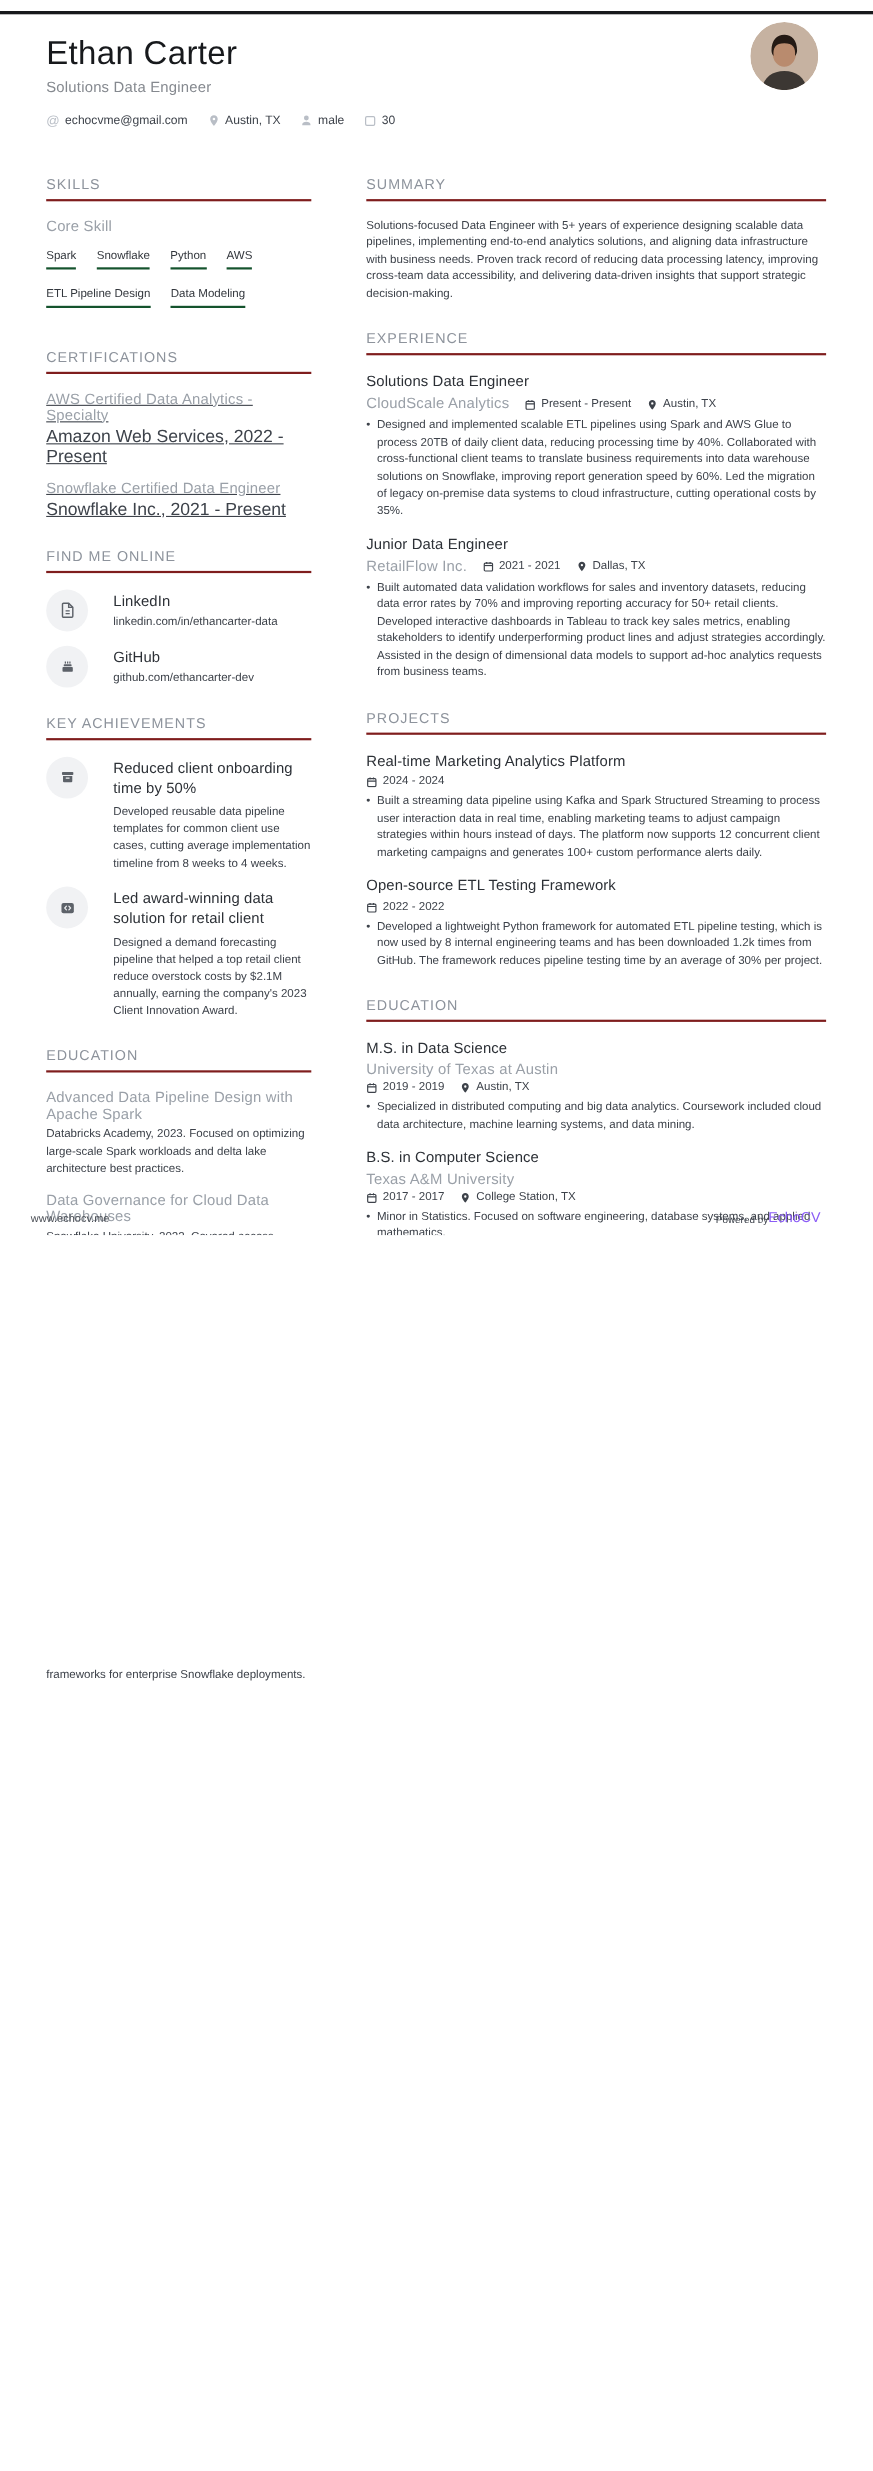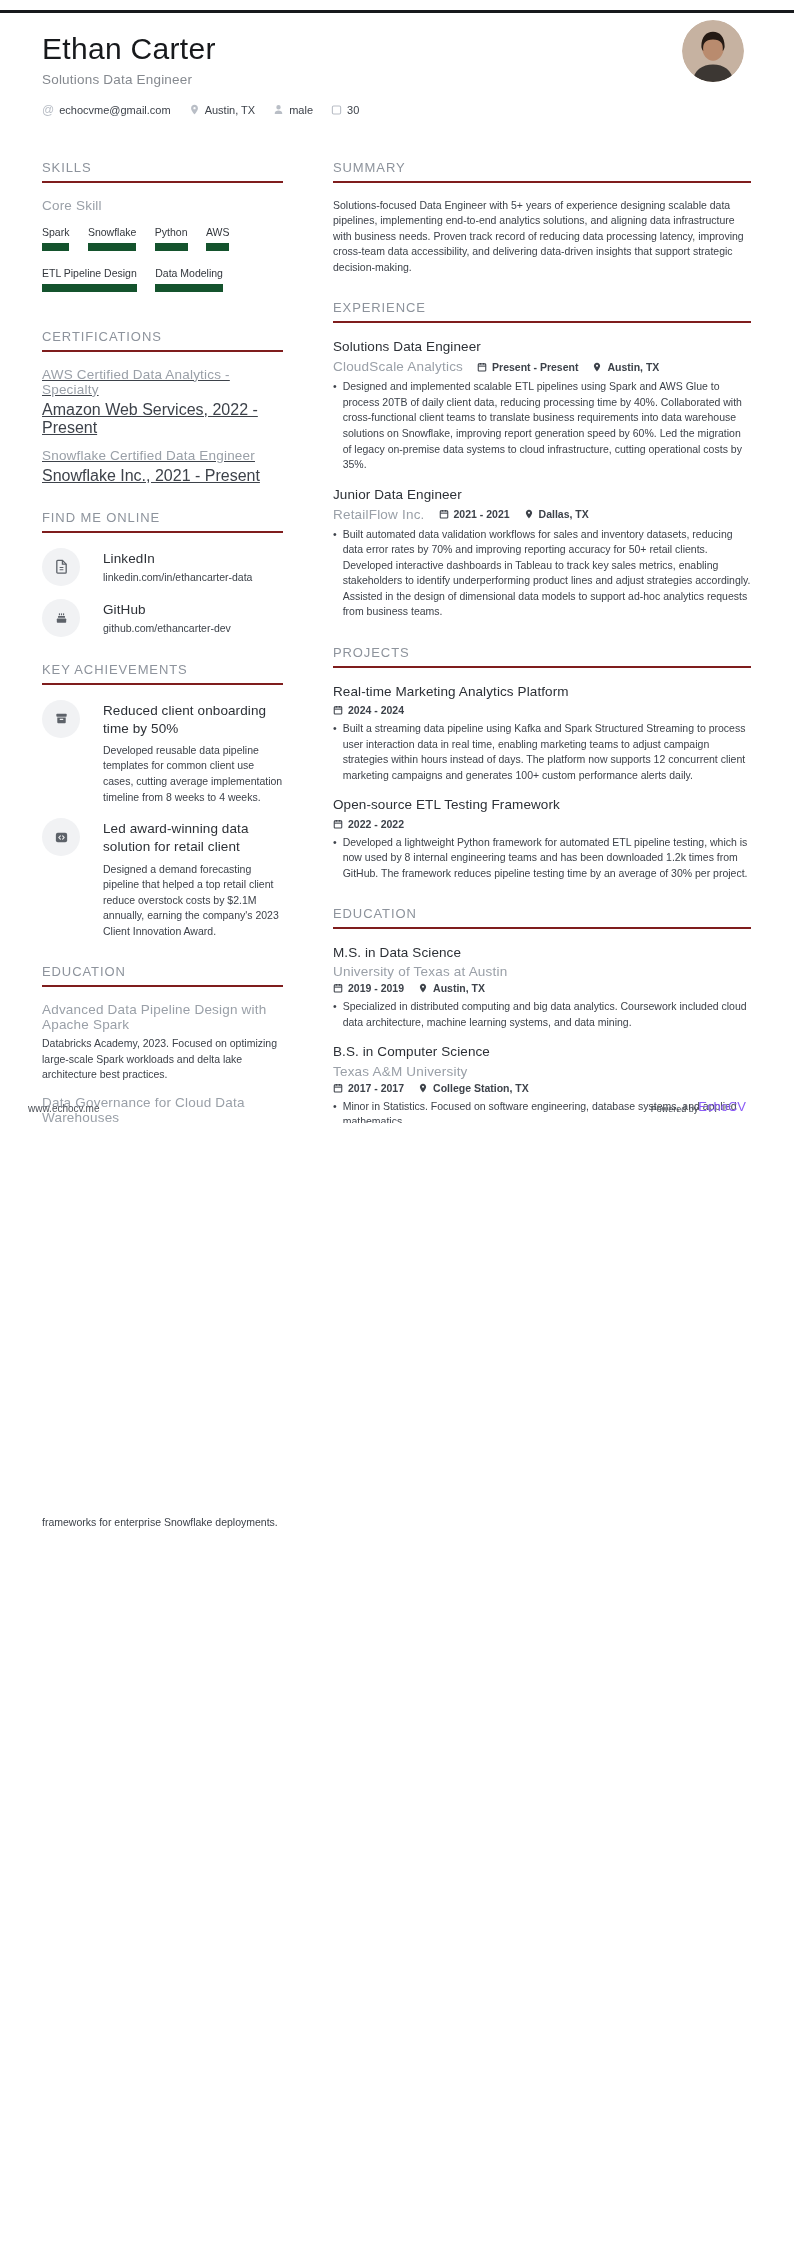--- a/index.html
+++ b/index.html
@@ -26,40 +26,40 @@
   .sec { margin-bottom:25px; }
   .sec-h { font-size:13px; font-weight:400; color:#8d939c; letter-spacing:.9px; padding-bottom:6px;
            border-bottom:2px solid #7f1d1d; margin-bottom:15px; }
   .sub-gray { font-size:13.5px; color:#9aa0a8; letter-spacing:.2px; }
   .item-title { font-size:13.5px; color:#2c3036; font-weight:500; line-height:1.35; letter-spacing:.1px; }
   .body-txt { font-size:10.5px; line-height:1.48; color:#3d424a; }
 
   
   .tags { margin-top:9px; }
   .tag { display:inline-block; font-size:10.5px; color:#33373d; padding-bottom:5px;
-         border-bottom:8px solid #14532d; margin:0 14px 12px 0; }
+         border-bottom:2px solid #14532d; margin:0 14px 12px 0; }
 
   
   .cert { margin-bottom:11px;text-decoration:underline; }
   .cert .meta { font-size:16px; color:#3d424a; margin-top:4px; }
   .train { margin-bottom:12px; }
   .train .body-txt { margin-top:4px; }
 
   
   .row-item { display:flex; gap:23px; margin-bottom:13px; }
   .icon-circle { width:38px; height:38px; border-radius:50%; background:#f1f2f4; color:#5d6269;
                  display:flex; align-items:center; justify-content:center; flex:none; }
   .row-item .txt { min-width:0; padding-top:2px; }
   .link-url { font-size:10.5px; color:#3d424a; margin-top:3px; word-break:break-all; }
   .ach-desc { margin-top:5px; }
 
   
   .entry { margin-bottom:13px; }
   .meta-row { display:flex; align-items:center; gap:14px; margin-top:3px; flex-wrap:wrap; }
-  .meta-bit { display:flex; align-items:center; gap:5px; font-size:10.5px; color:#3d424a;font-weight:bold; }
+  .meta-bit { display:flex; align-items:flex-end; gap:5px; font-size:10.5px; color:#3d424a; }
   .meta-bit .m-ic { color:#3d424a; display:flex; align-items:center; }
   .school { margin-top:2px; }
   .bullets { margin-top:5px; }
   .bullet { display:flex; gap:6px; font-size:10.5px; line-height:1.48; color:#3d424a; }
   .bullet::before { content:"•"; flex:none; }
 
   
   .footer { position:absolute; bottom:9px; left:28px; right:48px; display:flex;
             justify-content:space-between; align-items:flex-end; }
   .site { font-size:10px; color:#4a4e55; }

